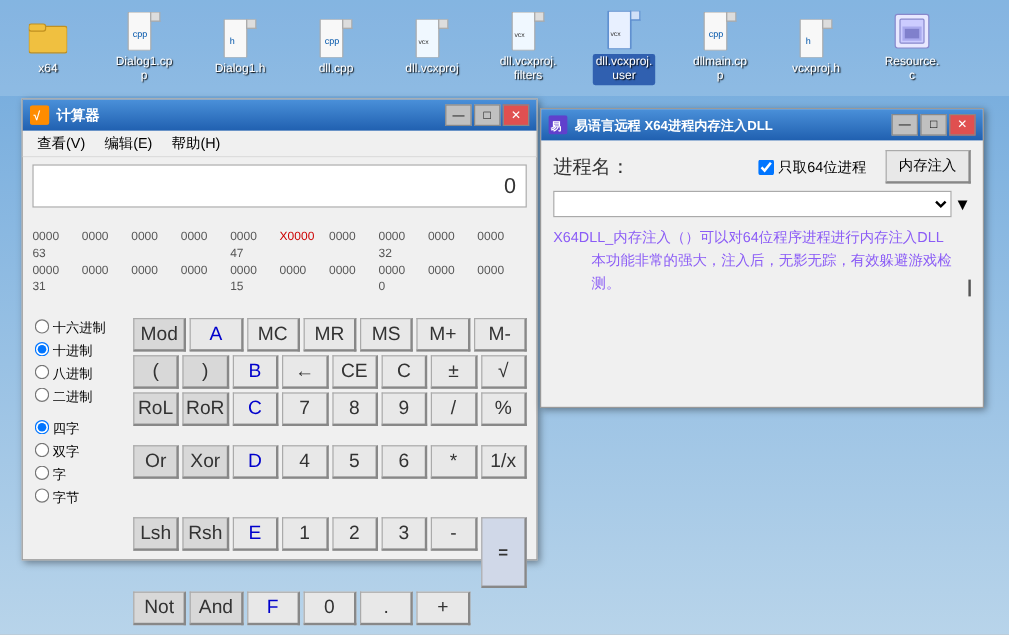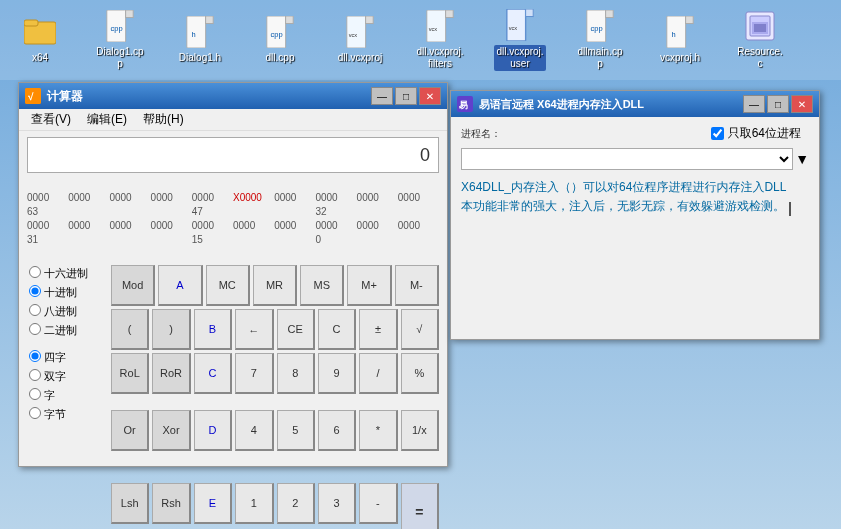--- a/index.html
+++ b/index.html
@@ -178,27 +178,27 @@
 
     .word-group {
       margin-top: 8px;
     }
 
     .calc-right-panel {
       flex: 1;
     }
 
     .calc-btn {
-      height: 41px;
+      height: 28px;
       background: #e8e8e8;
       border: 1px solid #aaa;
       border-bottom: 2px solid #888;
       border-right: 2px solid #888;
       cursor: pointer;
-      font-size: 11px;
+      font-size: 16px;
       color: #333;
       display: flex;
       align-items: center;
       justify-content: center;
     }
     .calc-btn.blue { color: #0000cc; }
     .calc-btn.gray { background: #d8d8d8; }
 
     
     .dll-window {
@@ -236,21 +236,21 @@
     }
 
     .dll-row {
       display: flex;
       align-items: center;
       margin-bottom: 6px;
       gap: 8px;
     }
 
     .dll-label {
-      font-size: 10px;
+      font-size: 16px;
       color: #333;
       white-space: nowrap;
     }
 
     .dll-checkbox-label {
       display: flex;
       align-items: center;
       gap: 4px;
       font-size: 12px;
       margin-left: auto;
@@ -279,21 +279,21 @@
       flex: 1;
       height: 22px;
       border: 1px solid #aaa;
       background: white;
       font-size: 12px;
       padding: 0 4px;
     }
 
     .dll-info-text {
       font-size: 12px;
-      color: #0369a1;
+      color: #8b5cf6;
       line-height: 1.6;
       margin-top: 4px;
     }
 
     
     .file-icon.active .file-icon-label {
       background: #3060b0;
       padding: 1px 2px;
       border-radius: 2px;
     }
@@ -604,32 +604,33 @@
     </div>
 
     <div class="dll-content">
 
       <div class="dll-row">
         <span class="dll-label">进程名：</span>
         <div class="dll-checkbox-label">
           <input type="checkbox" checked="" style="">
           <span>只取64位进程</span>
         </div>
+        <button class="dll-inject-btn">内存注入</button>
       </div>
 
       <div class="dll-dropdown-row">
         <select class="dll-select">
           <option value=""></option>
         </select>
         <span style="font-size:14px; margin-left:2px;">▼</span>
       </div>
 
       <div class="dll-info-text">
         <div>X64DLL_内存注入（）可以对64位程序进程进行内存注入DLL</div>
-        <div style="display:flex;align-items:flex-end;">
+        <div style="display:flex;align-items:flex-end;margin-left:32px;">
           <span>本功能非常的强大，注入后，无影无踪，有效躲避游戏检测。</span>
           <span style="display:inline-block;width:2px;height:14px;background:#555;margin-left:4px;vertical-align:middle;"></span>
         </div>
       </div>
 
     </div>
   </div>
 
 </div>
 

